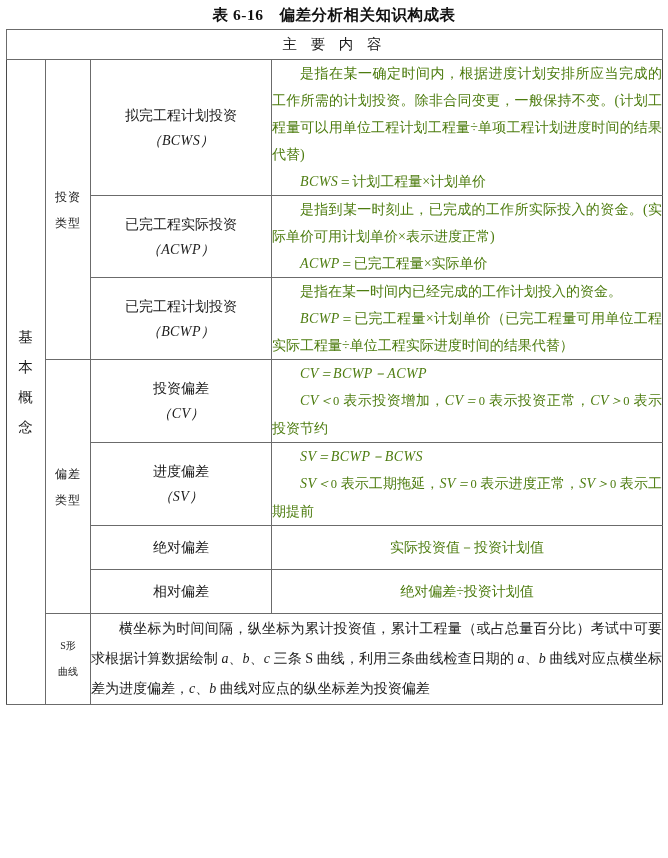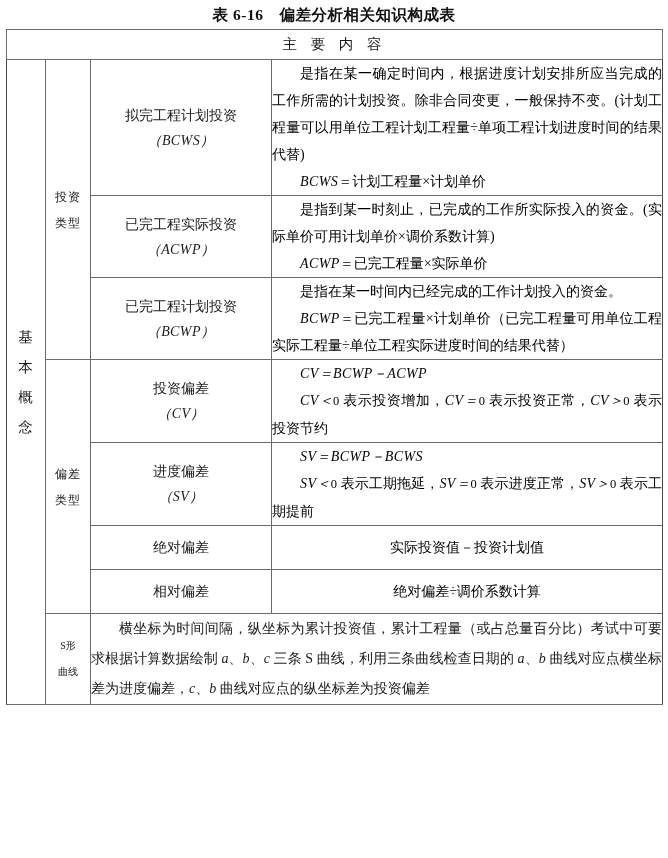--- a/index.html
+++ b/index.html
@@ -90,21 +90,21 @@
     font-family: "Liberation Serif", "DejaVu Serif", serif;
     font-style: italic;
     font-size: 14px;
     letter-spacing: 0.4px;
   }
 
   
   .desc {
     font-size: 14px;
     line-height: 27px;
-    color: #000000;
+    color: #4d7c0f;
     padding: 8px 12px 8px 11px;
     text-align: justify;
     text-justify: inter-ideograph;
   }
   .desc p {
     margin: 0;
   }
   .desc p.ind { text-indent: 2em; }
   .desc .code {
     font-style: italic;
@@ -171,21 +171,21 @@
             <p class="ind"><span class="code">BCWS</span><span>＝计划工程量×计划单价</span></p>
           </td>
         </tr>
 
         <tr>
           <td class="concept">
             <div>已完工程实际投资</div>
             <div class="code">（ACWP）</div>
           </td>
           <td class="desc noright">
-            <p class="ind">是指到某一时刻止，已完成的工作所实际投入的资金。(实际单价可用计划单价×调价系数计算)</p>
+            <p class="ind">是指到某一时刻止，已完成的工作所实际投入的资金。(实际单价可用计划单价×表示进度正常)</p>
             <p class="ind"><span class="code">ACWP</span><span>＝已完工程量×实际单价</span></p>
           </td>
         </tr>
 
         <tr>
           <td class="concept">
             <div>已完工程计划投资</div>
             <div class="code">（BCWP）</div>
           </td>
           <td class="desc noright">
@@ -225,21 +225,21 @@
           <td class="desc center-line noright">
             <p>实际投资值－投资计划值</p>
           </td>
         </tr>
 
         <tr>
           <td class="concept" style="height:40px">
             <div>相对偏差</div>
           </td>
           <td class="desc center-line noright">
-            <p>绝对偏差÷调价系数计算</p>
+            <p>绝对偏差÷投资计划值</p>
           </td>
         </tr>
 
         <tr>
           <td class="scurve-label">S形
 曲线</td>
           <td colspan="2" class="scurve-desc noright">
             <p class="ind"><span>横坐标为时间间隔，纵坐标为累计投资值，累计工程量（或占总量百分比）考试中可要求根据计算数据绘制 </span><span class="it">a</span><span>、</span><span class="it">b</span><span>、</span><span class="it">c</span><span> 三条 S 曲线，利用三条曲线检查日期的 </span><span class="it">a</span><span>、</span><span class="it">b</span><span> 曲线对应点横坐标差为进度偏差，</span><span class="it">c</span><span>、</span><span class="it">b</span><span> 曲线对应点的纵坐标差为投资偏差</span></p>
           </td>
         </tr>

